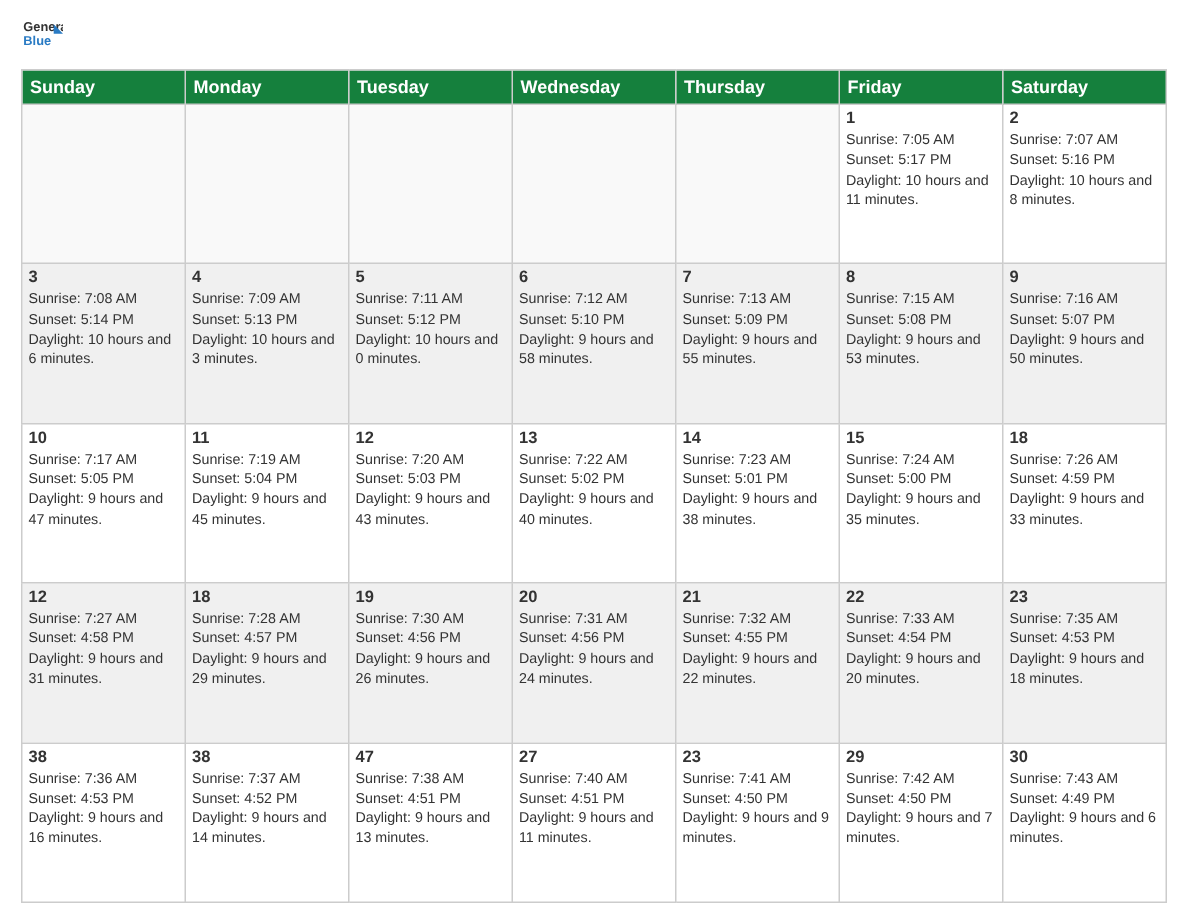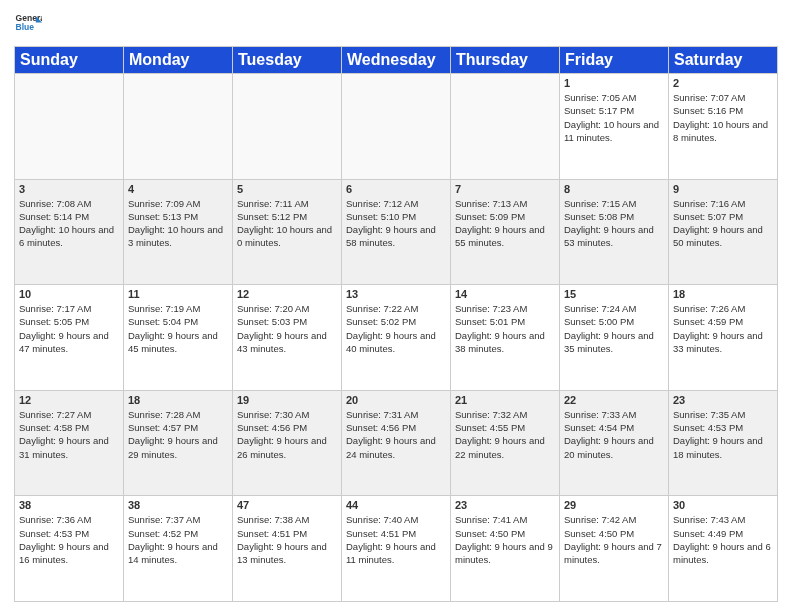--- a/index.html
+++ b/index.html
@@ -46,23 +46,23 @@
       color: #555;
     }
     .calendar {
       flex: 1;
       border: 1px solid #ccc;
       border-collapse: collapse;
       width: 100%;
       table-layout: fixed;
     }
     .calendar th {
-      background: #1d4ed8;
+      background: #15803d;
       color: #fff;
-      font-size: 16px;
+      font-size: 12px;
       font-weight: bold;
       text-align: left;
       padding: 4px 5px;
       border: 1px solid #ccc;
     }
     .calendar td {
       border: 1px solid #ccc;
       vertical-align: top;
       padding: 3px 4px;
       font-size: 9.5px;
@@ -229,21 +229,21 @@
           </td>
           <td>
             <span class="day-num">38</span>
             <div class="day-info">Sunrise: 7:37 AM<br>Sunset: 4:52 PM<br>Daylight: 9 hours and 14 minutes.</div>
           </td>
           <td>
             <span class="day-num">47</span>
             <div class="day-info">Sunrise: 7:38 AM<br>Sunset: 4:51 PM<br>Daylight: 9 hours and 13 minutes.</div>
           </td>
           <td>
-            <span class="day-num">44</span>
+            <span class="day-num">27</span>
             <div class="day-info">Sunrise: 7:40 AM<br>Sunset: 4:51 PM<br>Daylight: 9 hours and 11 minutes.</div>
           </td>
           <td>
             <span class="day-num">23</span>
             <div class="day-info">Sunrise: 7:41 AM<br>Sunset: 4:50 PM<br>Daylight: 9 hours and 9 minutes.</div>
           </td>
           <td>
             <span class="day-num">29</span>
             <div class="day-info">Sunrise: 7:42 AM<br>Sunset: 4:50 PM<br>Daylight: 9 hours and 7 minutes.</div>
           </td>

